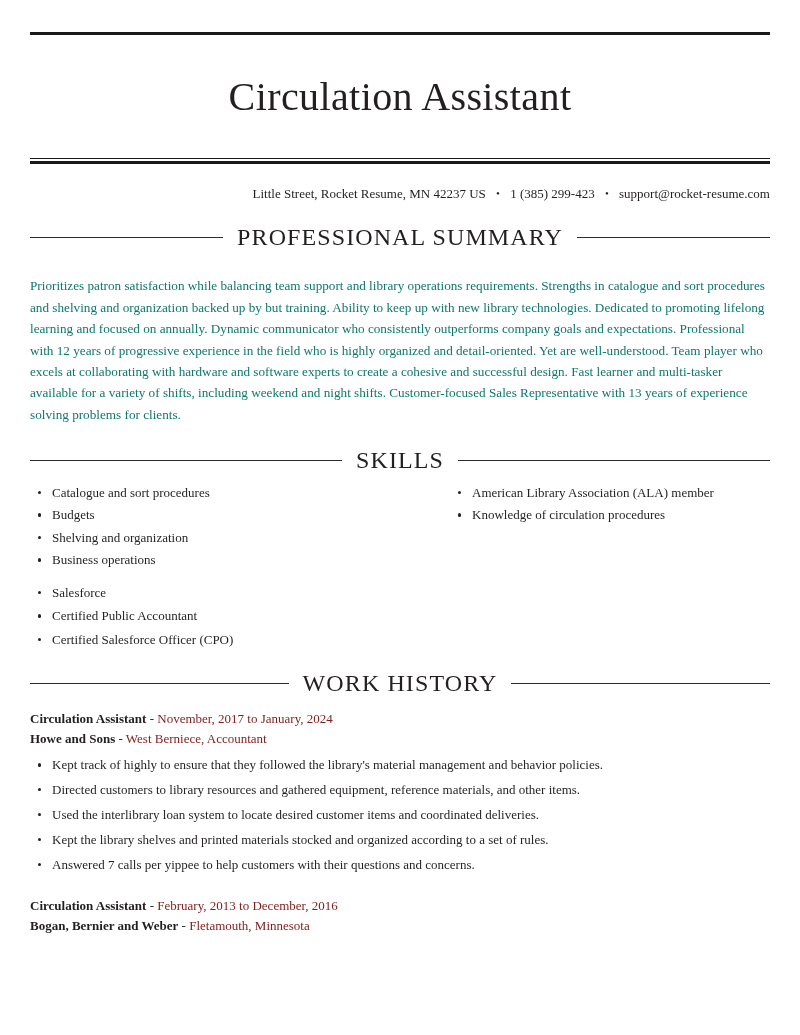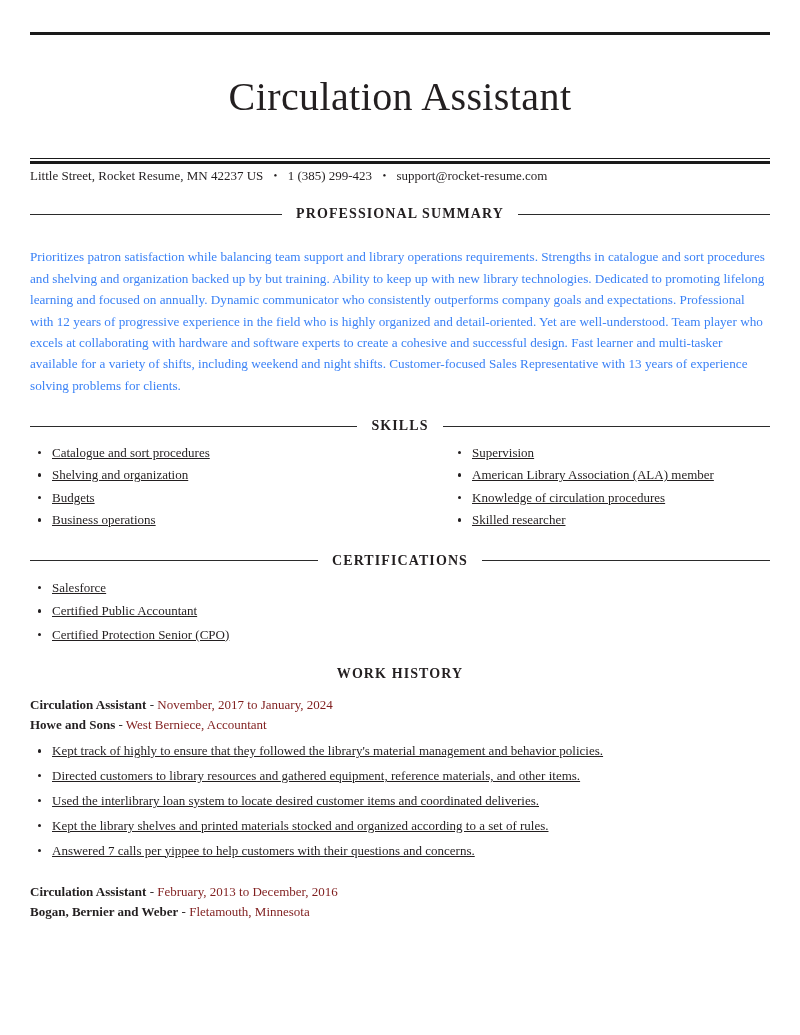--- a/index.html
+++ b/index.html
@@ -47,24 +47,24 @@
   .header-bottom-rules .thin {
     height: 0;
     border-top: 1px solid #1a1a1a;
   }
   .header-bottom-rules .thick {
     height: 0;
     border-top: 3px solid #1a1a1a;
     margin-top: 2px;
   }
   .contact-line {
-    text-align: left;
+    text-align: right;
     font-size: 13px;
     line-height: 1.2;
-    padding-top: 3px;
+    padding-top: 21px;
     color: #231f20;
   }
   .contact-sep {
     padding: 0 7px;
     font-size: 11px;
     position: relative;
     top: -1px;
   }
 
   
@@ -73,48 +73,46 @@
     align-items: center;
     width: 100%;
   }
   .section-head .rule {
     flex: 1 1 auto;
     height: 0;
     border-top: 1.5px solid #2b2b2b;
   }
   .section-head .label {
     flex: 0 0 auto;
-    font-size: 14px;
+    font-size: 24px;
     letter-spacing: 1.1px;
     padding: 0 14px;
     white-space: nowrap;
     color: #231f20;
-    font-weight: bold;
   }
 
   .sec-summary   { margin-top: 23px; }
   .sec-skills    { margin-top: 22px; align-items: center; }
   .sec-certs     { margin-top: 19px; }
-  .sec-work      { margin-top: 21px; flex-direction: column; }
+  .sec-work      { margin-top: 21px; }
 
   
   .summary-text {
     font-size: 13.2px;
     line-height: 1.62;
     text-align: left;
     padding-top: 11px;
-    color: #3b82f6;
+    color: #0f766e;
   }
 
   
   ul.bullets {
     list-style: none;
     margin: 0;
     padding: 0;
-    text-decoration: underline;
   }
   ul.bullets > li {
     position: relative;
     padding-left: 22px;
     font-size: 13px;
     line-height: 1.42;
     margin-bottom: 4.5px;
     color: #231f20;
   }
   ul.bullets > li::before {
@@ -192,47 +190,40 @@
   <section>
     <div class="section-head sec-skills">
       <span class="rule"></span>
       <span class="label">SKILLS</span>
       <span class="rule"></span>
     </div>
     <div class="skills-wrap">
       <div class="skills-col left">
         <ul class="bullets">
           <li>Catalogue and sort procedures</li>
+          <li>Budgets</li>
           <li>Shelving and organization</li>
-          <li>Budgets</li>
           <li>Business operations</li>
         </ul>
       </div>
       <div class="skills-col right">
         <ul class="bullets">
-          <li>Supervision</li>
           <li>American Library Association (ALA) member</li>
           <li>Knowledge of circulation procedures</li>
-          <li>Skilled researcher</li>
         </ul>
       </div>
     </div>
   </section>
 
   <section>
-    <div class="section-head sec-certs">
-      <span class="rule"></span>
-      <span class="label">CERTIFICATIONS</span>
-      <span class="rule"></span>
-    </div>
     <div class="certs-wrap">
       <ul class="bullets">
         <li>Salesforce</li>
         <li>Certified Public Accountant</li>
-        <li>Certified Protection Senior (CPO)</li>
+        <li>Certified Salesforce Officer (CPO)</li>
       </ul>
     </div>
   </section>
 
   <section>
     <div class="section-head sec-work">
       <span class="rule"></span>
       <span class="label">WORK HISTORY</span>
       <span class="rule"></span>
     </div>

